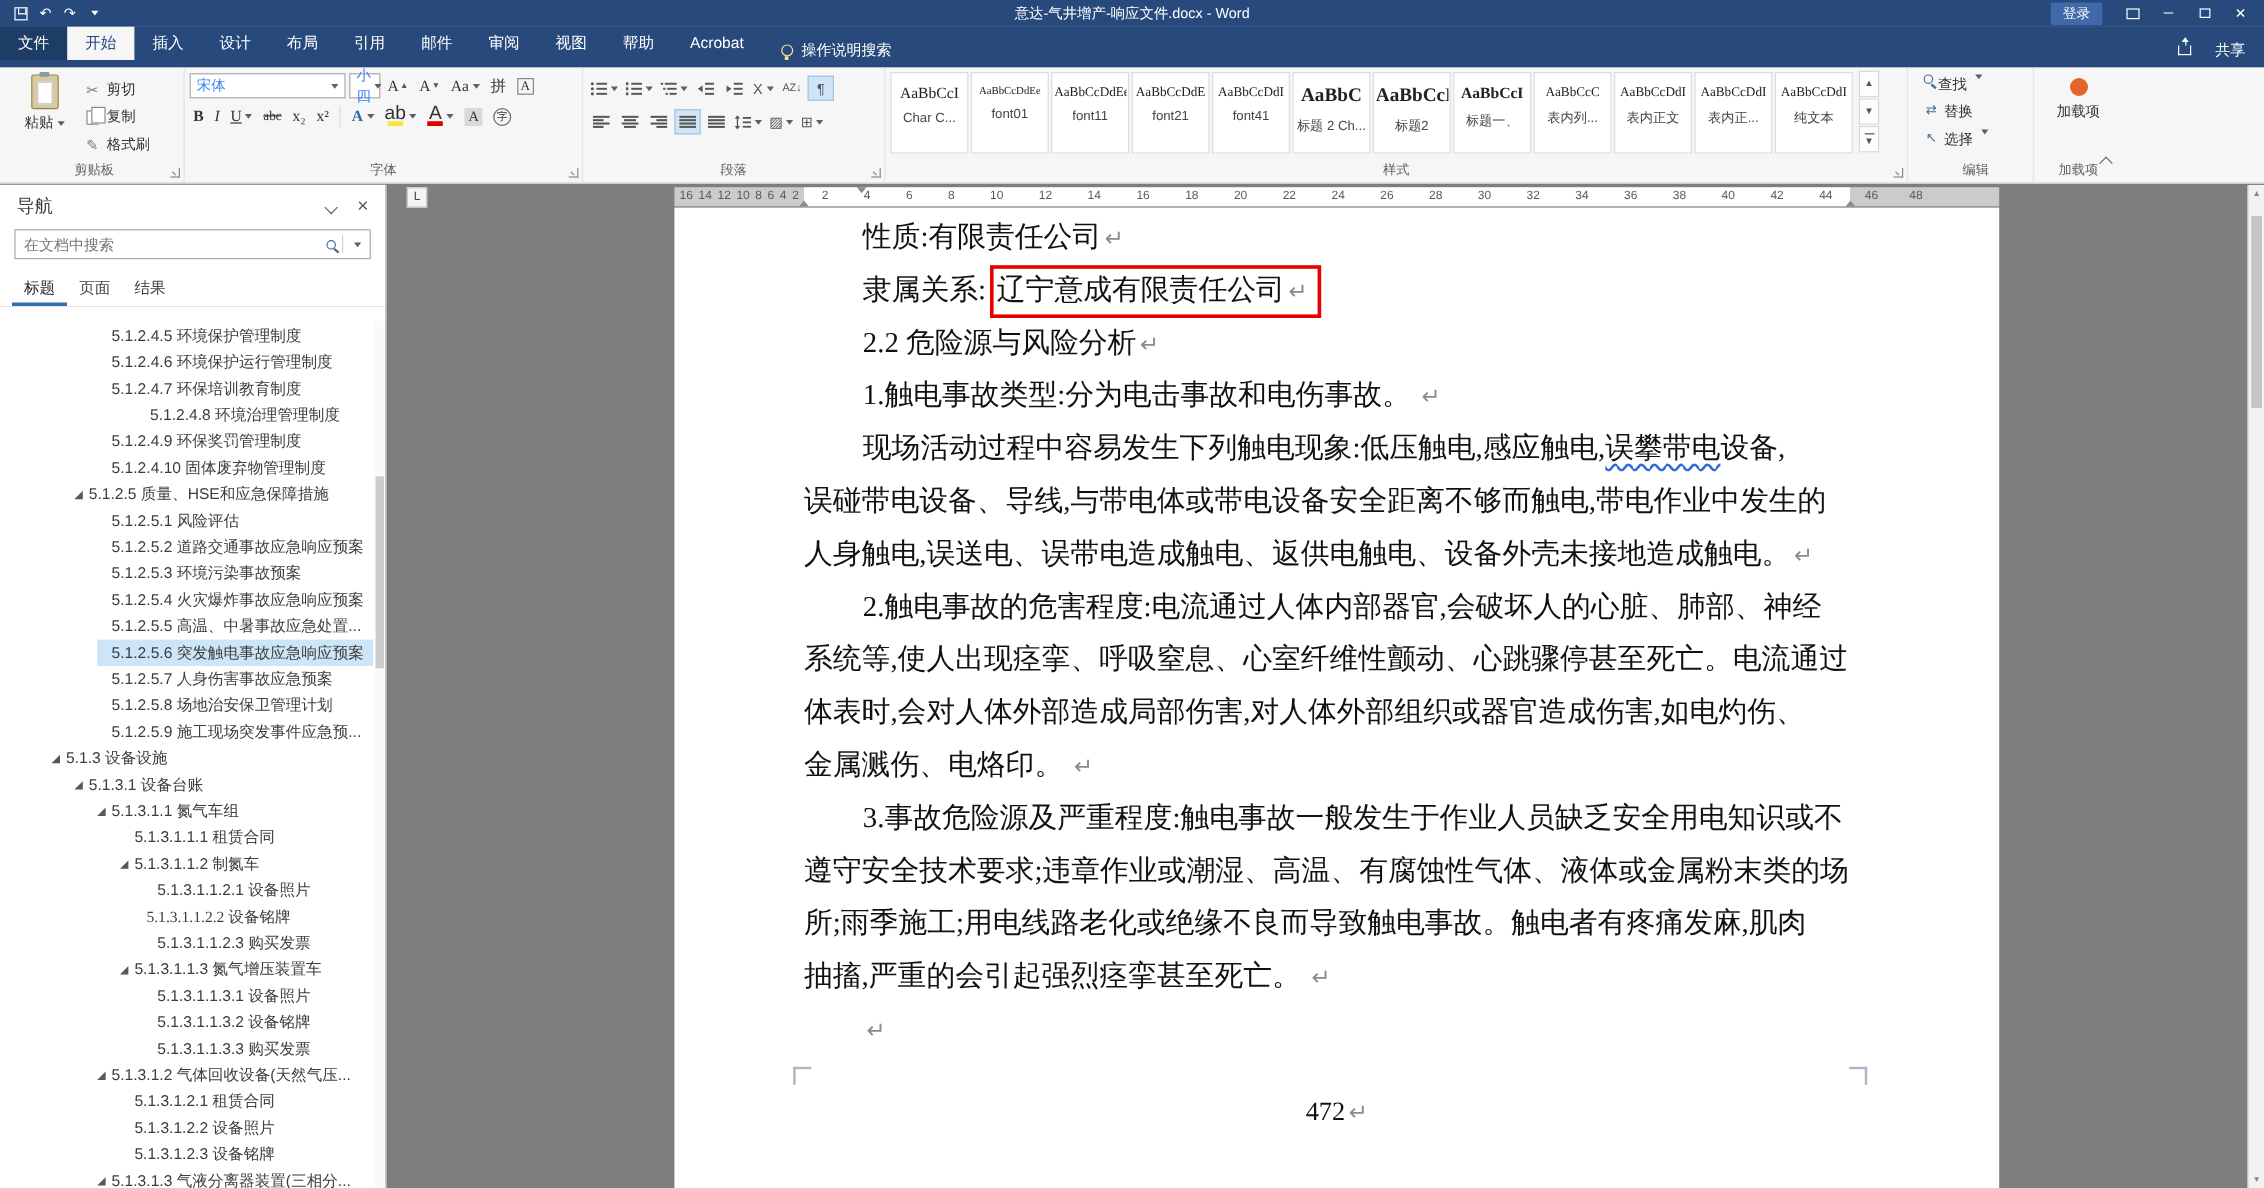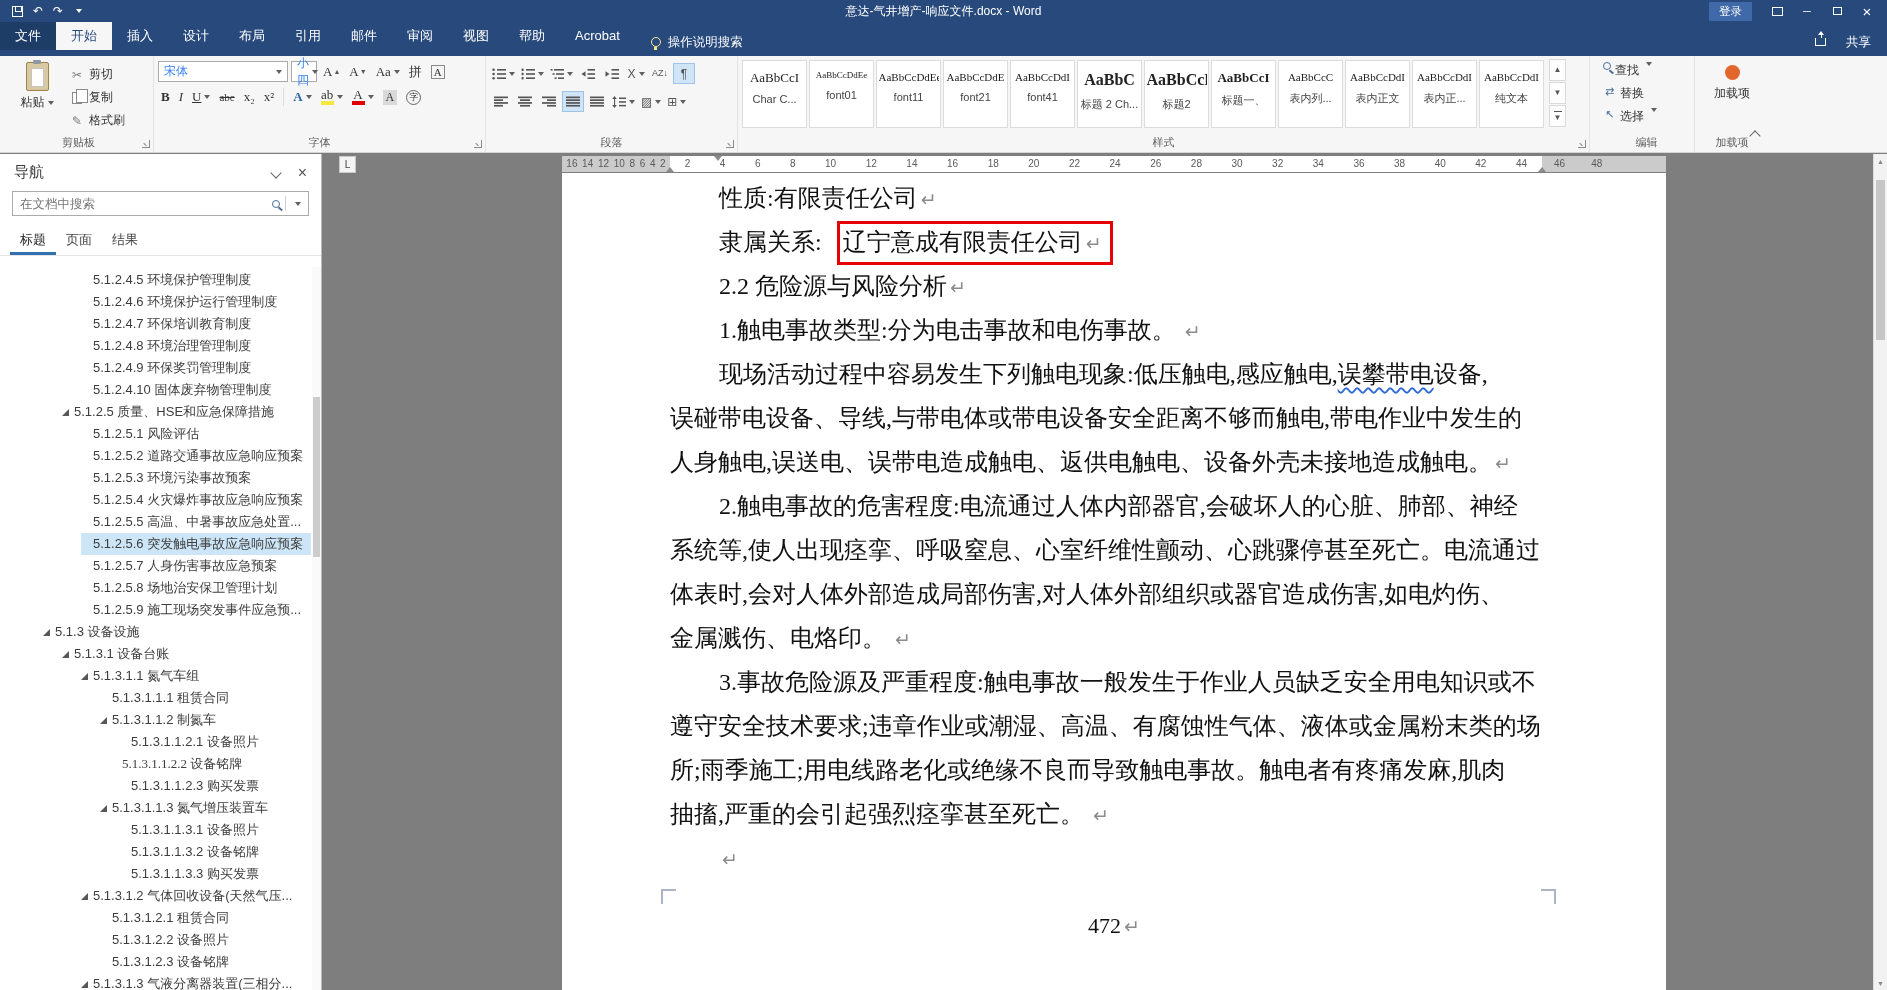--- a/index.html
+++ b/index.html
@@ -65,21 +65,21 @@
   .combo{background:#fff;border:1px solid #aaa;height:21px;display:flex;align-items:center;padding:0 5px;font-size:12px;color:#3b82f6}
   .combo.fam{width:130px;justify-content:space-between}
   .combo.siz{width:26px;justify-content:space-between}
   .tbtn{display:inline-flex;align-items:center;padding:1px 3px;font-size:13px;color:#333;font-family:"Liberation Serif","DejaVu Serif",serif;white-space:nowrap}
   .mini{font-size:7px;margin-left:1px;color:#555;font-family:"Liberation Sans",sans-serif}
   .boxA span{border:1px solid #888;padding:0 2px;font-size:11px}
   .bB{font-weight:700}.bI{font-style:italic}.bU span:first-child{text-decoration:underline}
   .bS{text-decoration:line-through;font-size:11px}
   .fx{color:#2867a8;font-weight:700}
   .cbar{display:inline-flex;flex-direction:column;align-items:center;gap:1px;line-height:11px}
-  .cbar .t{font-size:13px;font-family:Liberation Serif, serif}
+  .cbar .t{font-size:16px;font-family:Liberation Sans, sans-serif}
   .bar{width:13px;height:3.5px;display:block}
   .bar.yellow{background:#f6e73c}.bar.red{background:#e00000}
   .shadeA{background:#d9d9d9;padding:0 3px;font-size:12px}
   .enc{width:15px;height:15px;border:1px solid #666;border-radius:50%;font-size:9px;display:inline-flex;align-items:center;justify-content:center;font-family:"Liberation Sans",sans-serif}
 
   .g-para{width:252px}
   .pcol{flex-direction:column;gap:7px;padding-top:4px;width:100%}
   .prow{display:flex;align-items:center;gap:2px}
   .pbtn{display:inline-flex;align-items:center;justify-content:center;min-width:22px;height:21px;padding:0 2px}
   .pbtn.active{background:#cfe4f7;border:1px solid #9fc3e7}
@@ -142,21 +142,21 @@
   .rnum{line-height:1}
   .imf{position:absolute;left:44px;top:0;width:0;height:0;border:4px solid transparent;border-top:5px solid #8b8b8b}
   .imh{position:absolute;left:-4px;bottom:0;width:0;height:0;border:4px solid transparent;border-bottom:5px solid #8b8b8b}
   .imr{position:absolute;right:-4px;bottom:0;width:0;height:0;border:4px solid transparent;border-bottom:5px solid #8b8b8b}
 
   .page{position:absolute;left:239px;top:19px;width:1104px;height:calc(100% - 19px);background:#fff}
   .doc-text{position:absolute;left:108px;top:3px;width:882px}
   .dline{height:44px;line-height:44px;font-family:"Liberation Serif","DejaVu Serif",serif;font-size:24px;color:#111;white-space:nowrap}
   .dline.ind{padding-left:49px}
   .pmark{color:#8b8b8b;font-size:19px;font-family:"DejaVu Sans",sans-serif;margin-left:3px}
-  .redbox{border:3px solid #e60000;padding:5px 8px 7px 3px;margin-left:15px}
+  .redbox{border:3px solid #e60000;padding:5px 8px 7px 3px;margin-left:3px}
   .wavy{text-decoration:underline;text-decoration-style:wavy;text-decoration-color:#2f6bd8;text-decoration-thickness:1.5px;text-underline-offset:5px}
   .cmark{position:absolute;width:15px;height:15px;top:716px}
   .cml{left:99px;border-left:2px solid #aab6c5;border-top:2px solid #aab6c5}
   .cmr{right:110px;border-right:2px solid #aab6c5;border-top:2px solid #aab6c5}
   .pagenum{position:absolute;left:0;width:100%;top:740px;text-align:center;font-family:"Liberation Serif","DejaVu Serif",serif;font-size:22px;color:#111}
   .doc-sb{position:absolute;right:0;top:0;bottom:0;width:14px;background:#f2f2f2;border-left:1px solid #ddd}
   .doc-thumb{position:absolute;left:2px;right:2px;top:26px;height:160px;background:#c6c6c6}
   .sb-ar{position:absolute;left:0;right:0;height:14px;display:flex;align-items:center;justify-content:center;font-size:7px;color:#888}
   .sb-ar.up{top:0}.sb-ar.dn{bottom:0}
 </style>
@@ -592,21 +592,21 @@
             <span class="tsp"></span>
             <span>5.1.2.4.6 环境保护运行管理制度</span>
           </span>
         </div>
         <div class="tree-row" style="padding-left: 81px;">
           <span class="tree-wrap">
             <span class="tsp"></span>
             <span>5.1.2.4.7 环保培训教育制度</span>
           </span>
         </div>
-        <div class="tree-row" style="padding-left: 81px;">
+        <div class="tree-row" style="padding-left: 81px; margin-left: 32px;">
           <span class="tree-wrap">
             <span class="tsp"></span>
             <span>5.1.2.4.8 环境治理管理制度</span>
           </span>
         </div>
         <div class="tree-row" style="padding-left: 81px;">
           <span class="tree-wrap">
             <span class="tsp"></span>
             <span>5.1.2.4.9 环保奖罚管理制度</span>
           </span>

